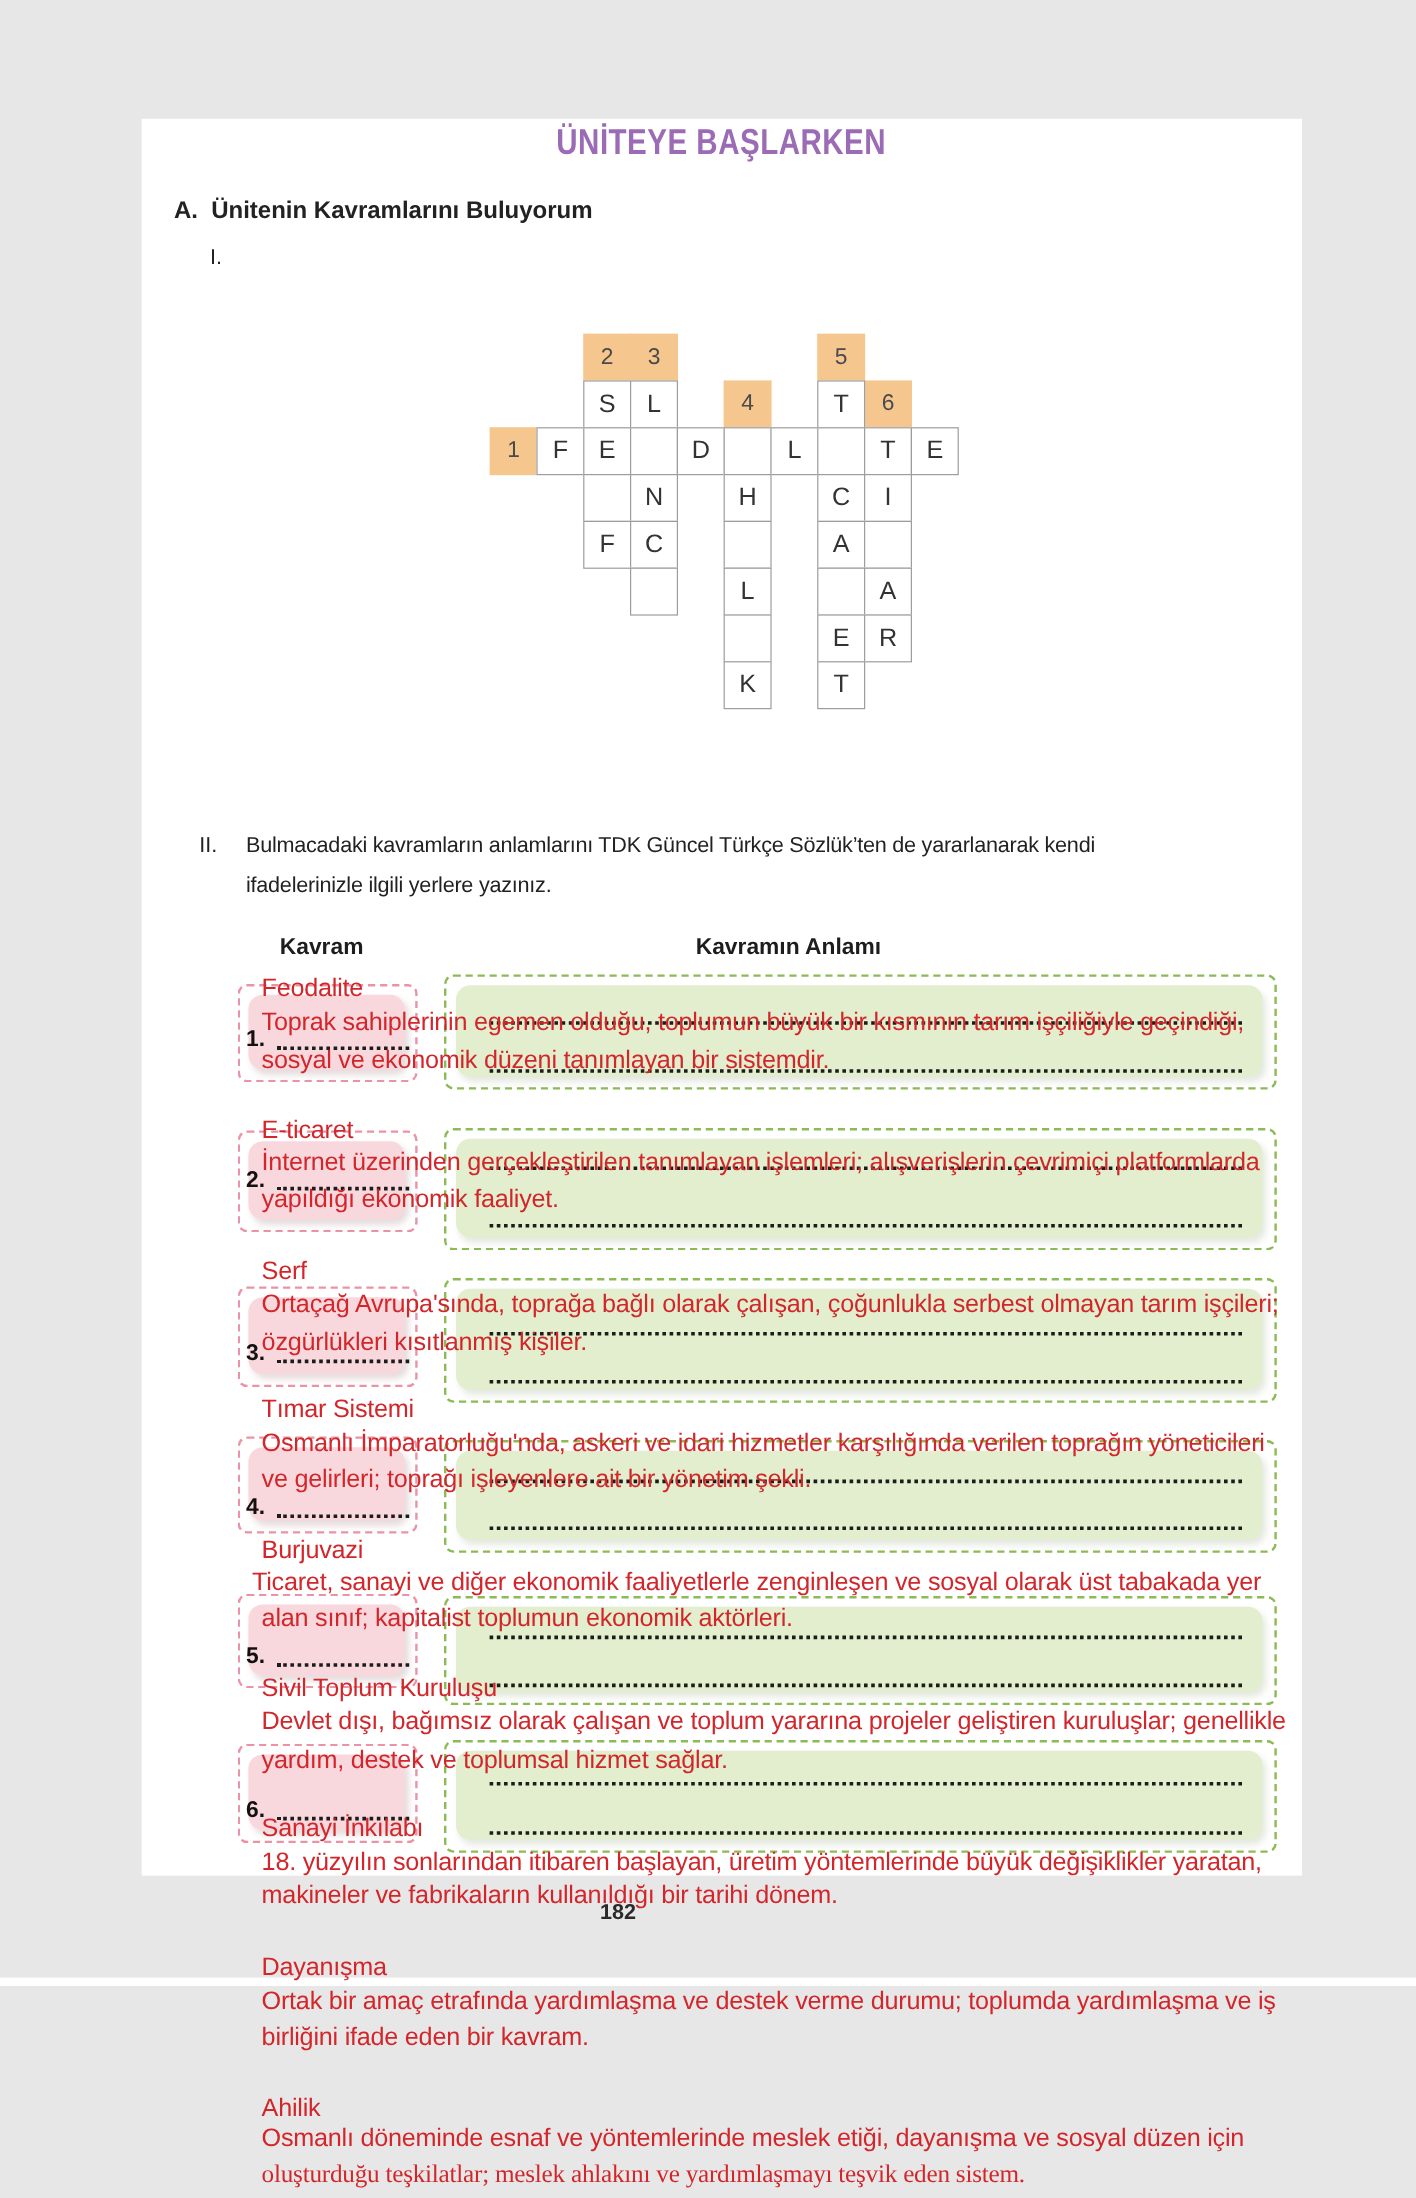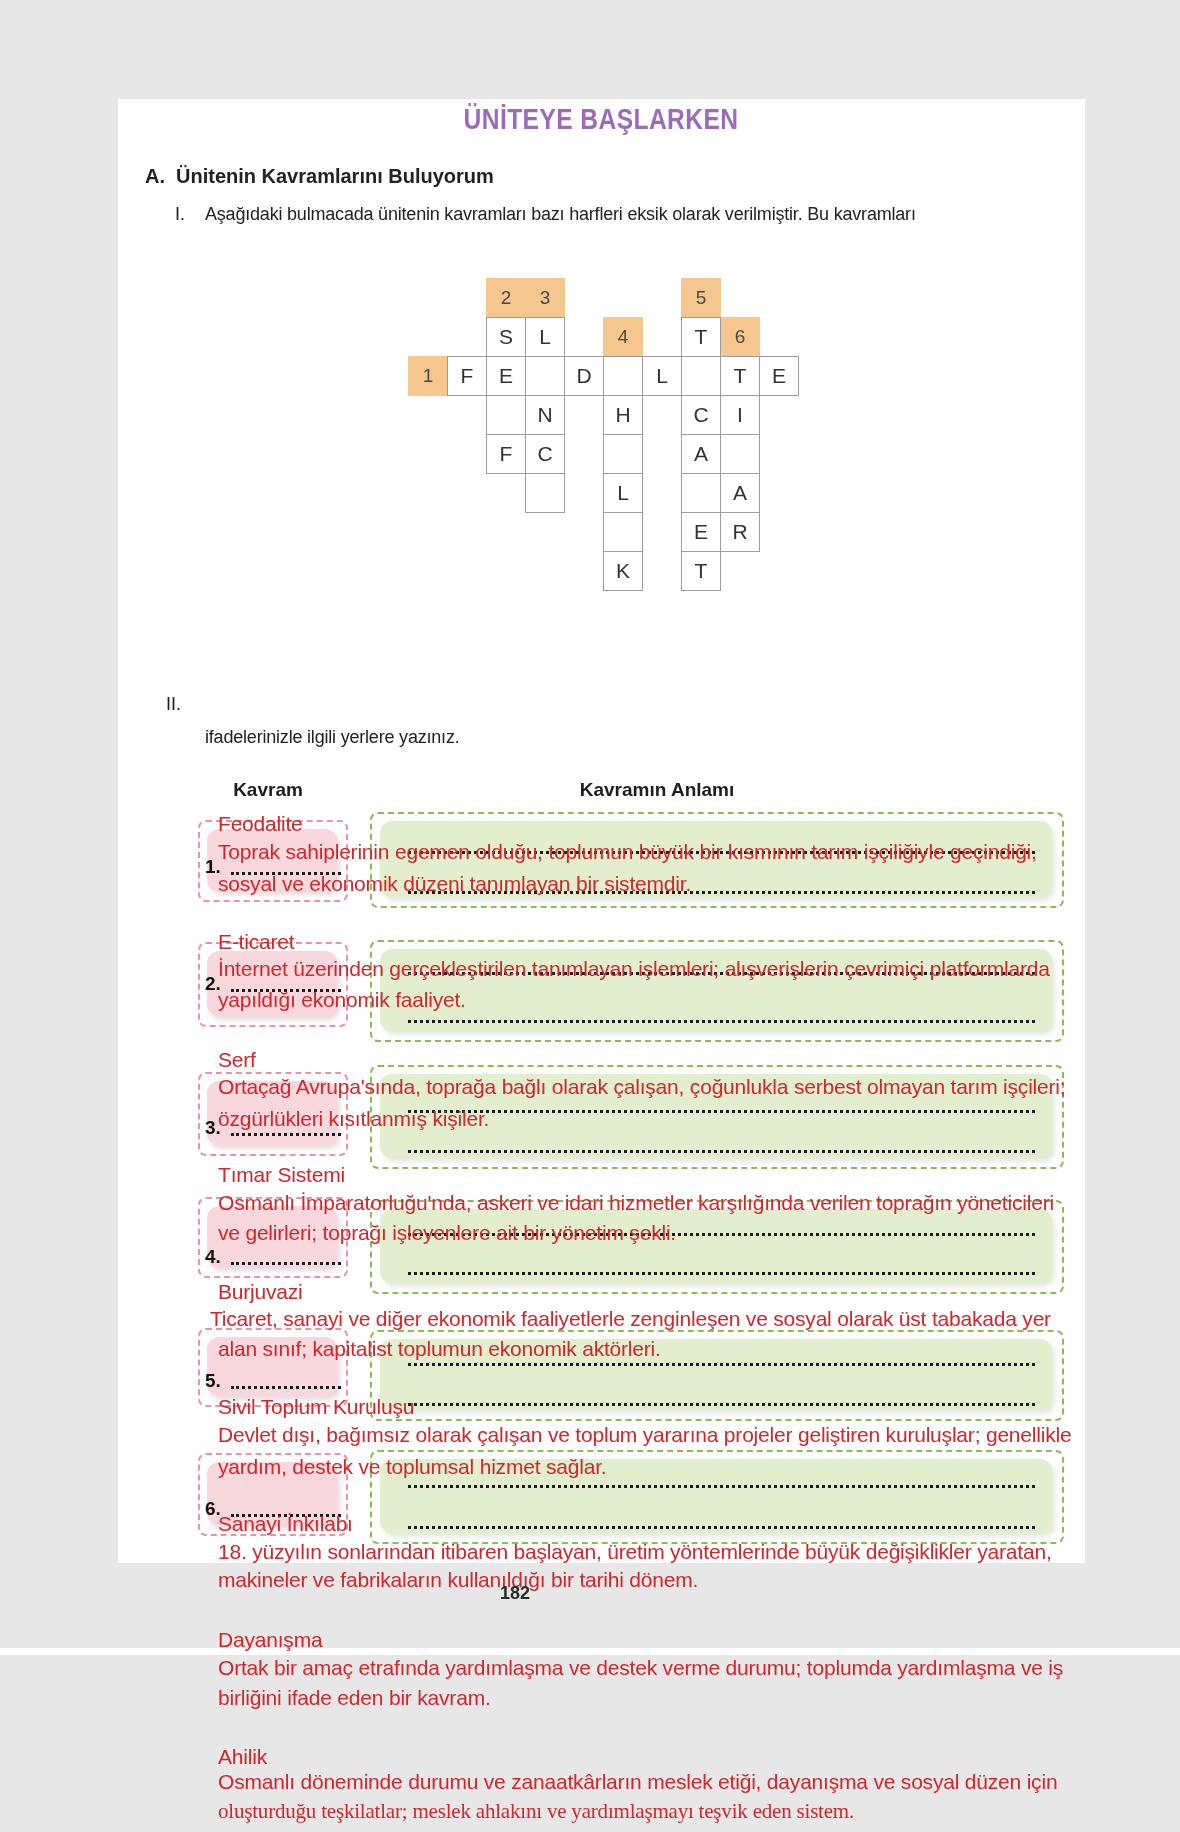--- a/index.html
+++ b/index.html
@@ -36,21 +36,20 @@
 <div class="canvas">
   <div class="page"></div>
   <div class="white-strip"></div>
 
   <div class="abs title" style="left:601px;top:102px;">ÜNİTEYE BAŞLARKEN</div>
 
   <div class="abs h-a" style="left:145px;top:165px;">A.</div>
   <div class="abs h-a" style="left:176px;top:165px;">Ünitenin Kavramlarını Buluyorum</div>
 
   <div class="abs roman" style="left:175px;top:204px;">I.</div>
-  <div class="abs inst" style="left:205px;top:204px;">Aşağıdaki bulmacada ünitenin kavramları bazı harfleri eksik olarak verilmiştir. Bu kavramları</div>
 
   <div id="crossword">
       <div class="numcell" style="left: 486px; top: 278px;">2</div>
       <div class="numcell" style="left: 525px; top: 278px;">3</div>
       <div class="numcell" style="left: 681px; top: 278px;">5</div>
       <div class="numcell" style="left: 603px; top: 317px;">4</div>
       <div class="numcell" style="left: 720px; top: 317px;">6</div>
       <div class="numcell" style="left: 408px; top: 356px;">1</div>
       <div class="cell" style="left: 486px; top: 317px;">S</div>
       <div class="cell" style="left: 525px; top: 317px;">L</div>
@@ -79,20 +78,21 @@
       <div class="cell" style="left: 681px; top: 473px;"></div>
       <div class="cell" style="left: 720px; top: 473px;">A</div>
       <div class="cell" style="left: 603px; top: 512px;"></div>
       <div class="cell" style="left: 681px; top: 512px;">E</div>
       <div class="cell" style="left: 720px; top: 512px;">R</div>
       <div class="cell" style="left: 603px; top: 551px;">K</div>
       <div class="cell" style="left: 681px; top: 551px;">T</div>
     </div>
 
   <div class="abs roman" style="left:166px;top:694px;">II.</div>
+  <div class="abs inst" style="left:205px;top:694px;">Bulmacadaki kavramların anlamlarını TDK Güncel Türkçe Sözlük’ten de yararlanarak kendi</div>
   <div class="abs inst" style="left:205px;top:727px;">ifadelerinizle ilgili yerlere yazınız.</div>
 
   <div class="abs colhead" style="left:268px;top:779px;">Kavram</div>
   <div class="abs colhead" style="left:657px;top:779px;">Kavramın Anlamı</div>
 
   <div id="concepts">
       <div>
         <div class="pinkbox" style="left: 198px; top: 820px; width: 146px; height: 78px;">
           <div class="pinkfill"></div>
         </div>
@@ -187,19 +187,19 @@
         <div class="red" style="left: 218px; top: 1540px;">18. yüzyılın sonlarından itibaren başlayan, üretim yöntemlerinde büyük değişiklikler yaratan,</div>
         <div class="red" style="left: 218px; top: 1568px;">makineler ve fabrikaların kullanıldığı bir tarihi dönem.</div>
       </div>
       <div>
         <div class="red" style="left: 218px; top: 1628px;">Dayanışma</div>
         <div class="red" style="left: 218px; top: 1656px;">Ortak bir amaç etrafında yardımlaşma ve destek verme durumu; toplumda yardımlaşma ve iş</div>
         <div class="red" style="left: 218px; top: 1686px;">birliğini ifade eden bir kavram.</div>
       </div>
       <div>
         <div class="red" style="left: 218px; top: 1745px;">Ahilik</div>
-        <div class="red" style="left: 218px; top: 1770px;">Osmanlı döneminde durumu ve zanaatkârların meslek etiği, dayanışma ve sosyal düzen için</div>
+        <div class="red" style="left: 218px; top: 1770px;">Osmanlı döneminde esnaf ve yöntemlerinde meslek etiği, dayanışma ve sosyal düzen için</div>
         <div class="red" style="left: 218px; top: 1799px; font-family: Liberation Serif, serif;">oluşturduğu teşkilatlar; meslek ahlakını ve yardımlaşmayı teşvik eden sistem.</div>
       </div>
     </div>
 
   <div class="abs pagenum" style="left:515px;top:1583px;font-weight:bold;">182</div>
 </div>
 
 </body></html>

